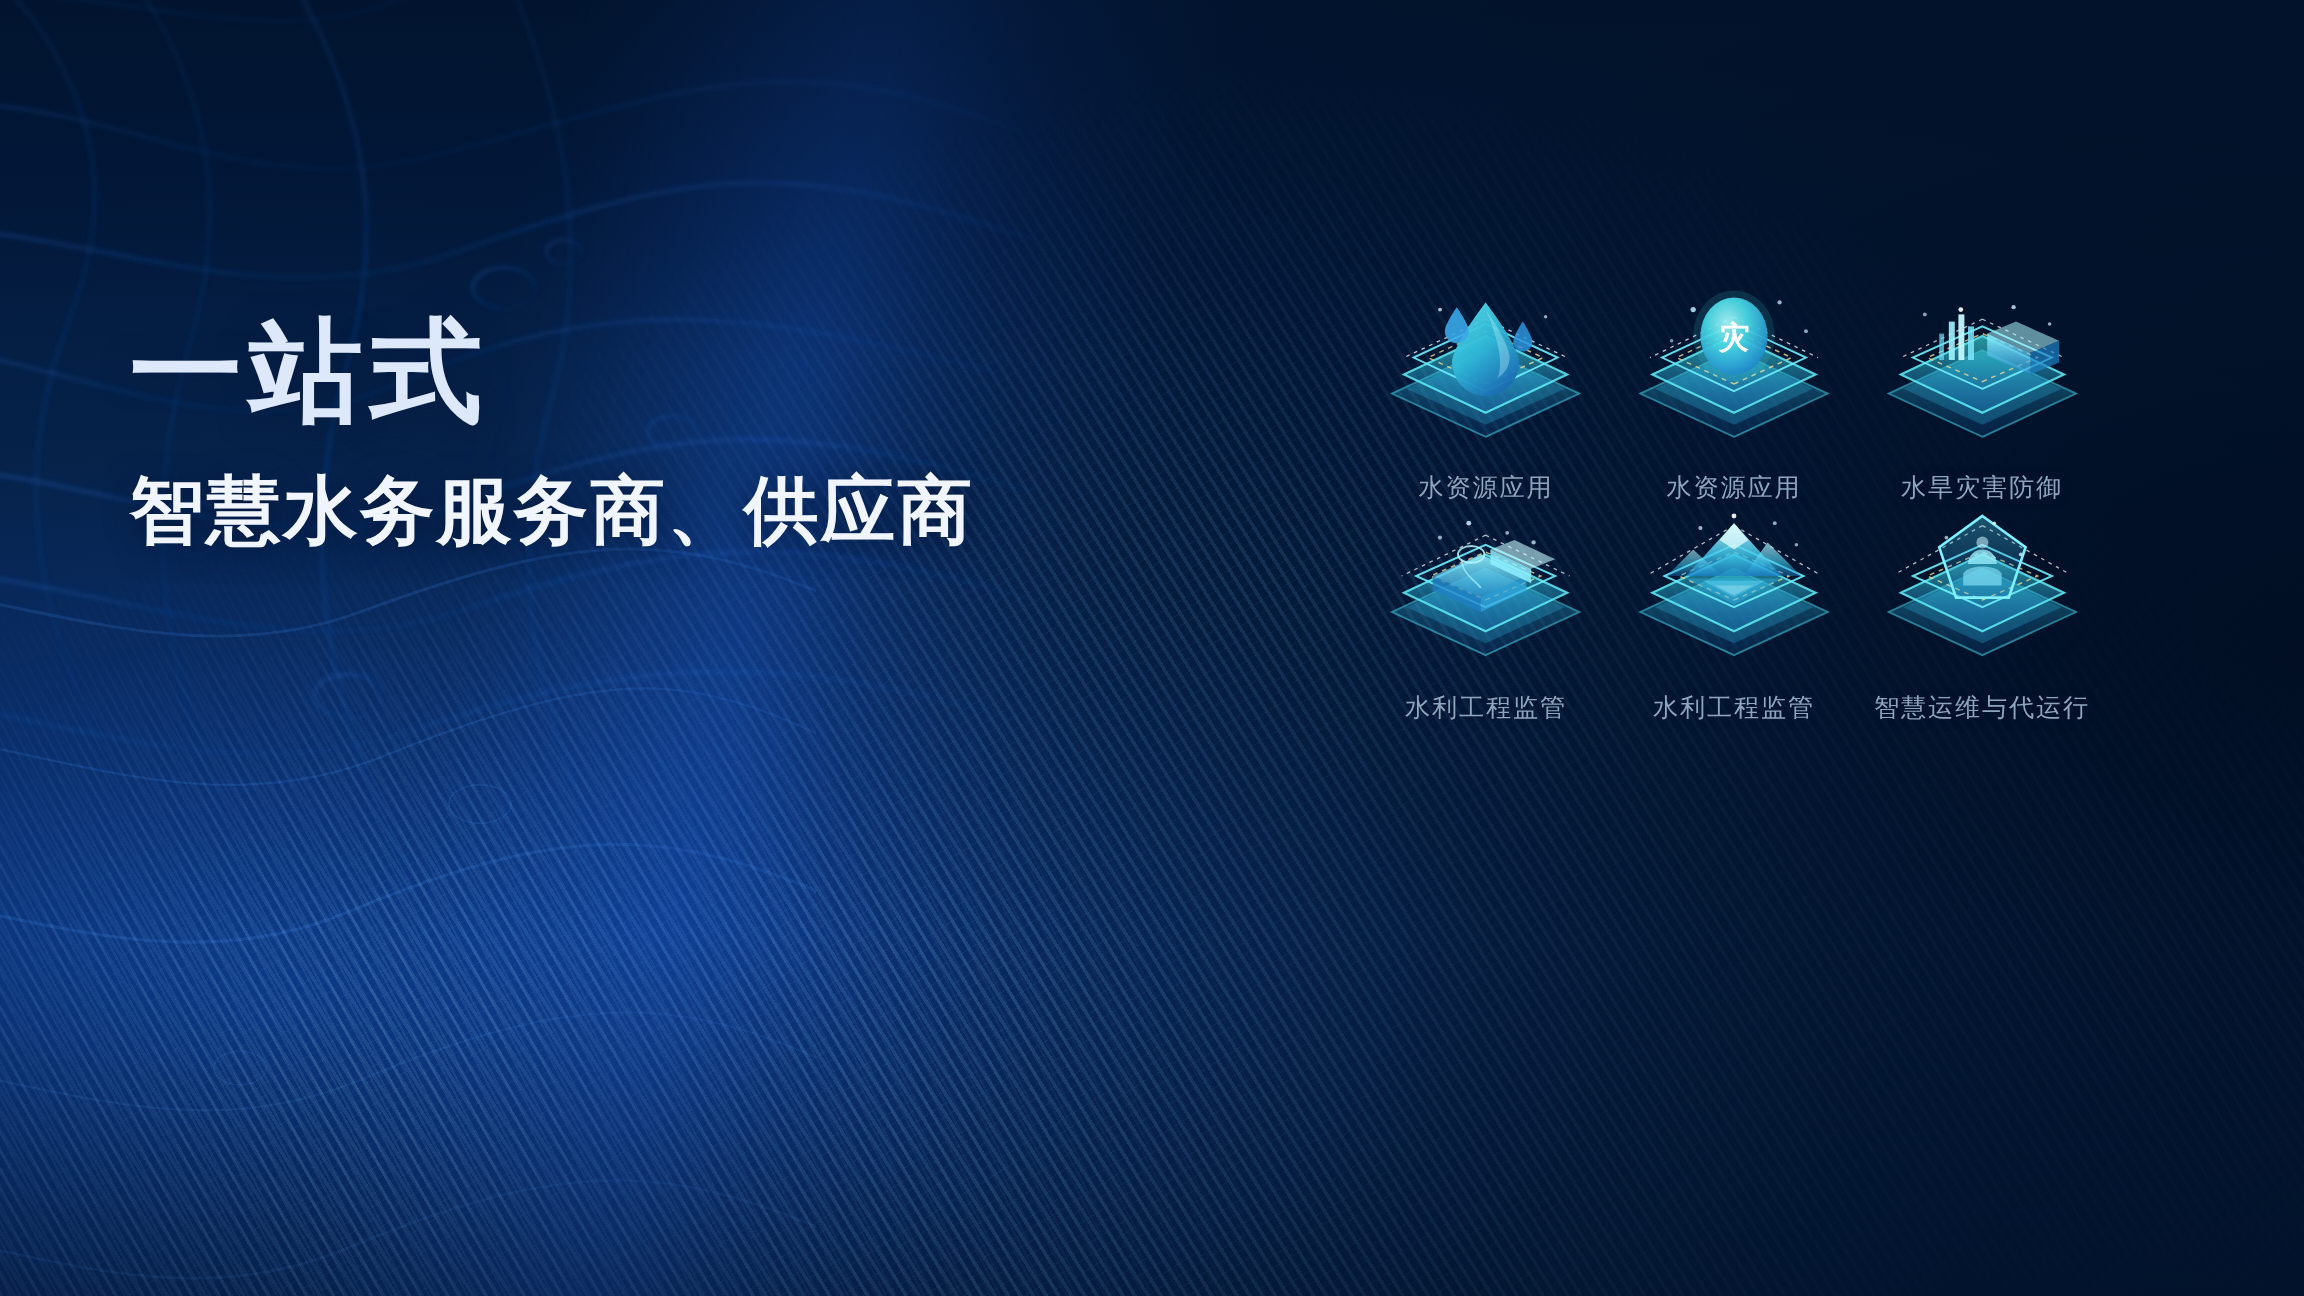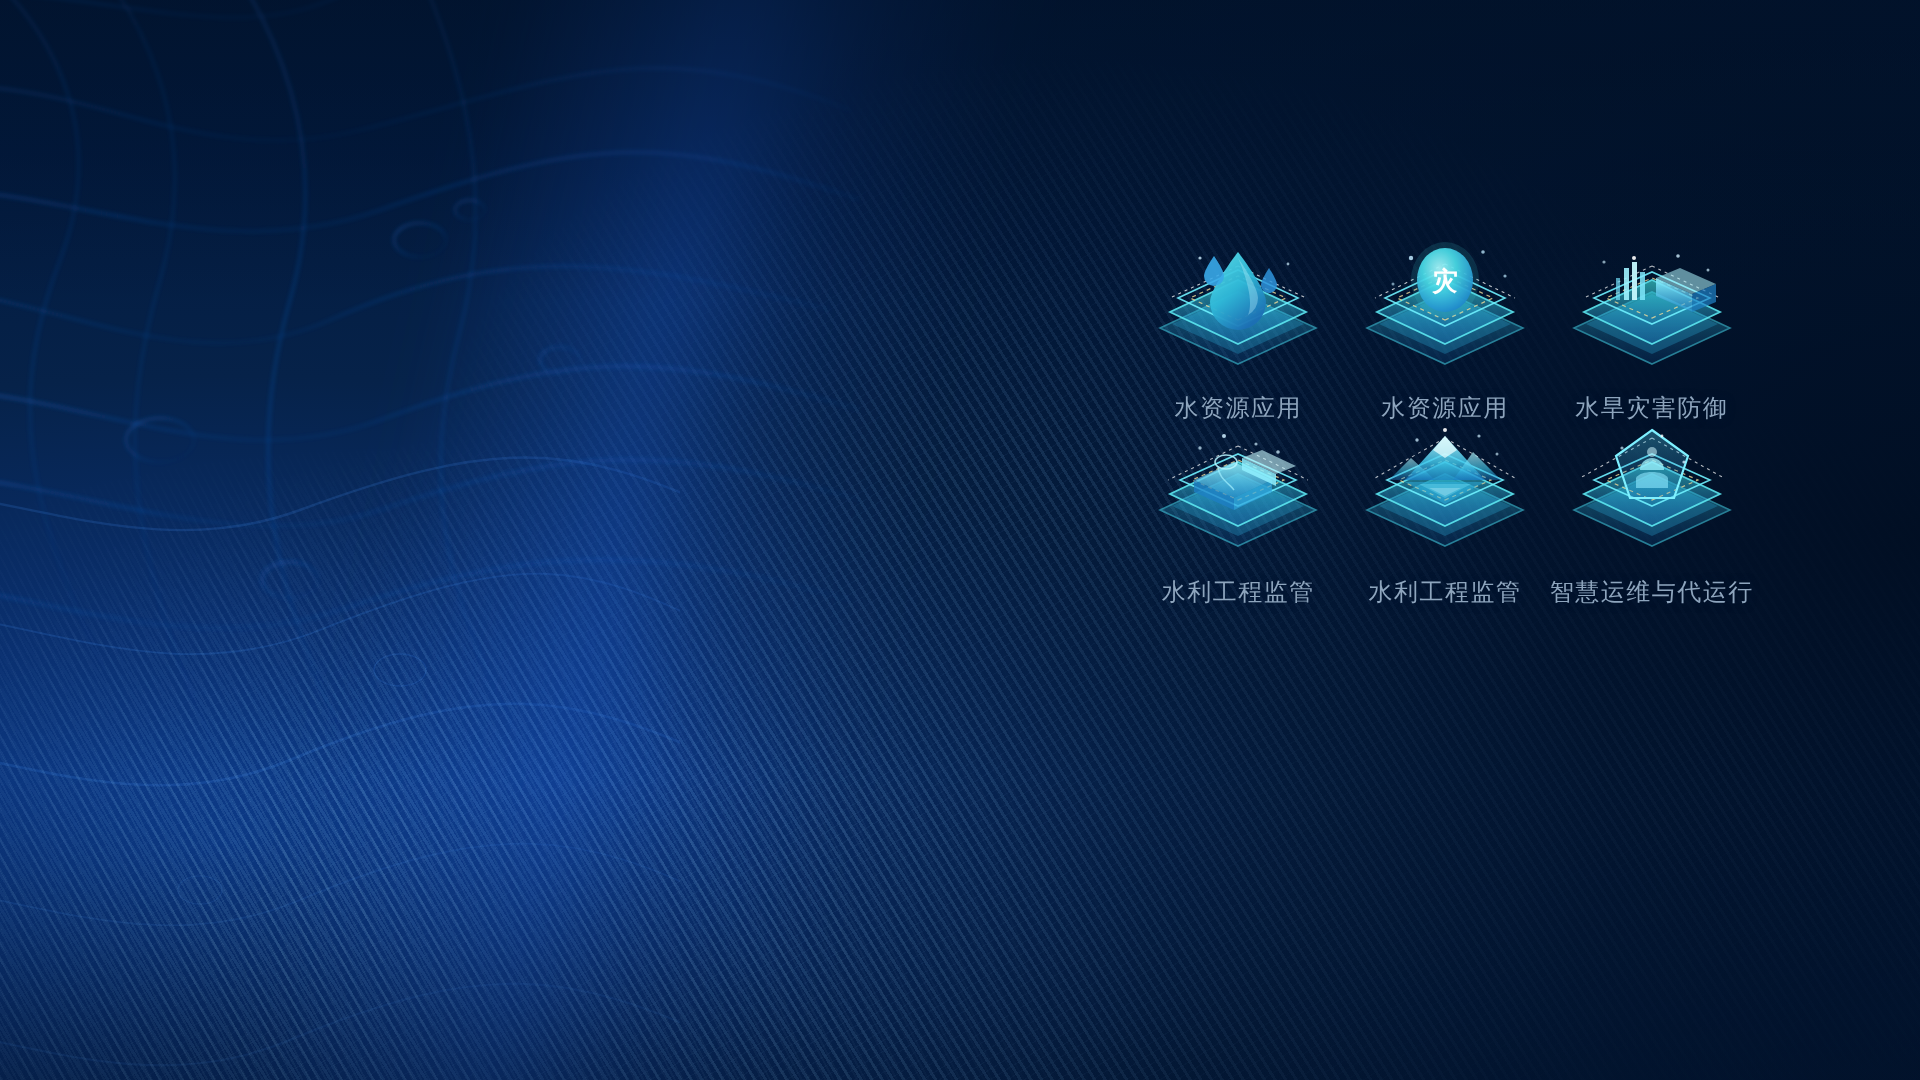--- a/index.html
+++ b/index.html
@@ -148,21 +148,21 @@
     justify-content: flex-start;
   }
   .icon-art {
     width: 200px;
     height: 148px;
     position: relative;
   }
   .icon-art svg { display: block; width: 100%; height: 100%; overflow: visible; }
   .icon-label {
     margin-top: 8px;
-    font-size: 24px;
+    font-size: 21px;
     letter-spacing: 1.5px;
     color: #8ea5bd;
     white-space: nowrap;
     text-shadow: 0 1px 8px rgba(2,20,48,.9);
     text-align: right;
   }
   .cell-r2 .icon-label { margin-top: 10px; }
 </style>
 </head>
 <body>
@@ -214,20 +214,24 @@
       <ellipse cx="620" cy="250" rx="26" ry="16" stroke-width="1.3"></ellipse>
     </g>
   </svg>
 
   <div class="mesh"></div>
   <div class="mesh-fine"></div>
   <div class="sweep"></div>
   <div class="bg-vignette-right"></div>
   <div class="bg-vignette-top"></div>
 
+  <div class="copy">
+    <h1 class="headline">一站式</h1>
+    <h2 class="subheadline">智慧水务服务商、供应商</h2>
+  </div>
 
   <div class="icon-grid">
 
     <div class="icon-cell cell-r1">
       <div class="icon-art">
         <svg viewBox="0 0 200 148">
           <defs>
             <linearGradient id="plat1" x1="0" y1="0" x2="0" y2="1">
               <stop offset="0%" stop-color="#3fe7e0" stop-opacity=".70"></stop>
               <stop offset="100%" stop-color="#1f7fd8" stop-opacity=".25"></stop>

